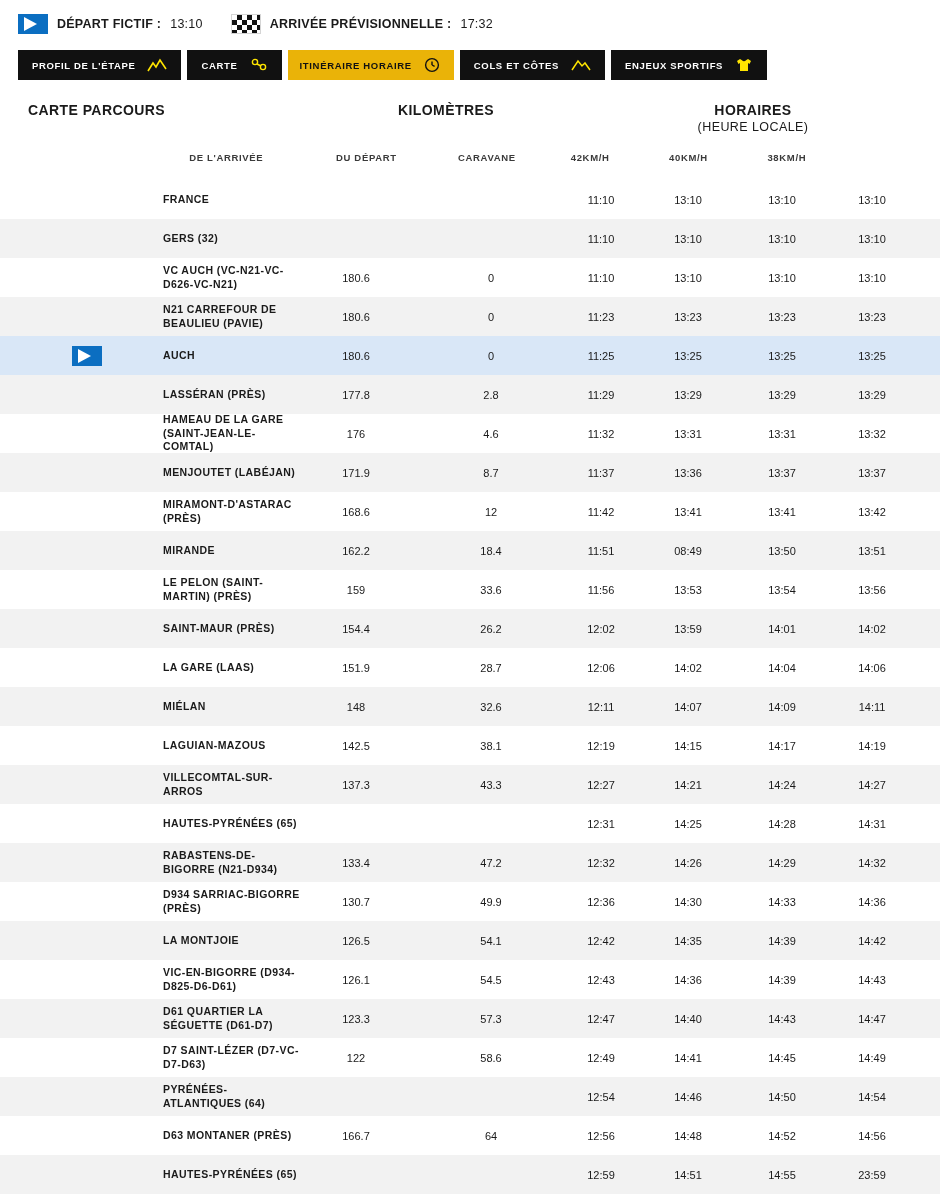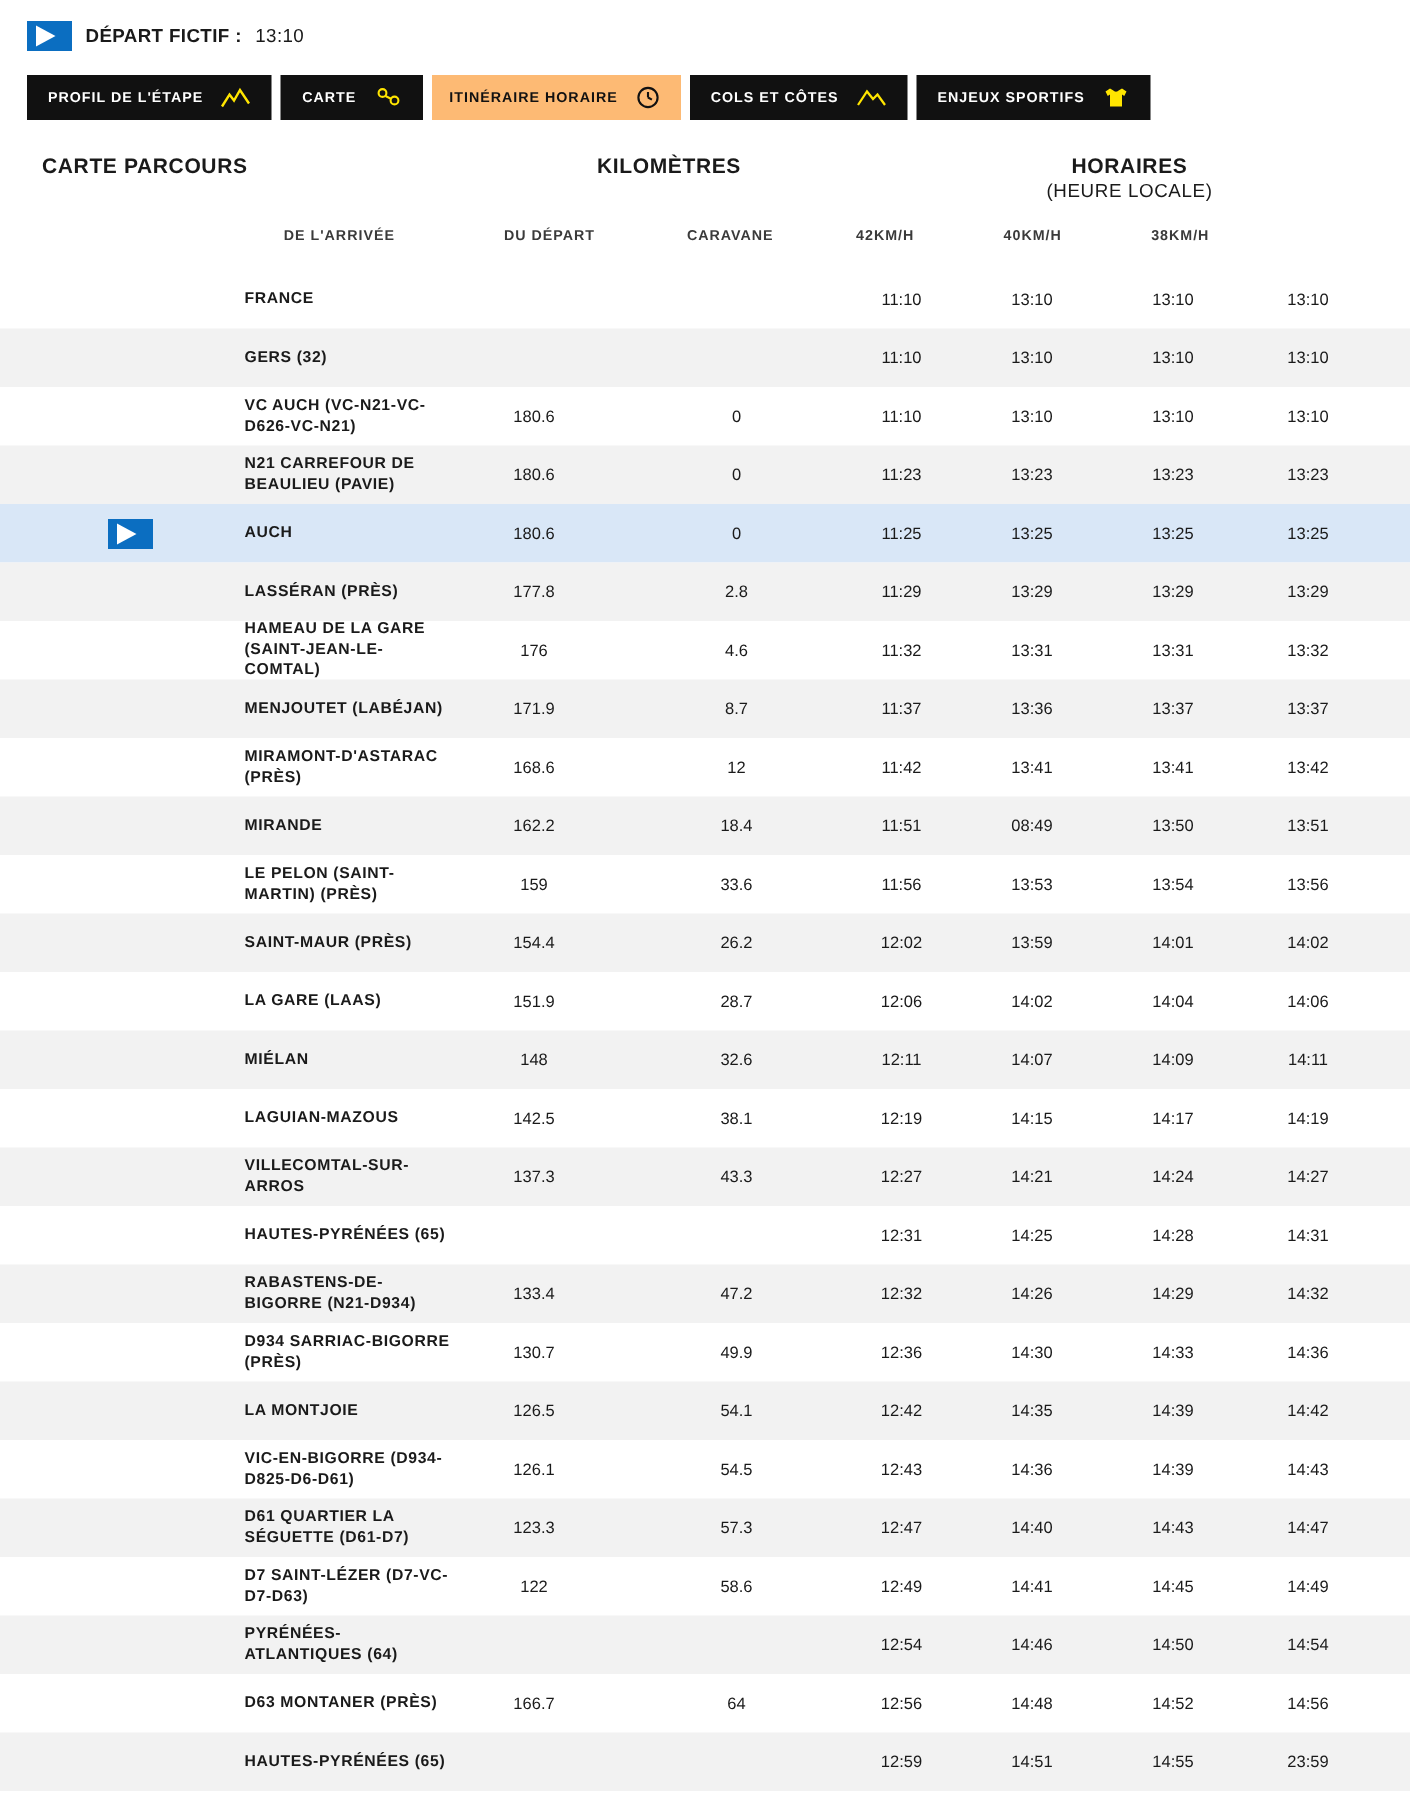--- a/index.html
+++ b/index.html
@@ -71,21 +71,21 @@
     align-items: center;
     gap: 12px;
     padding: 0 14px;
     font-size: 9.5px;
     font-weight: bold;
     letter-spacing: .07em;
     text-transform: uppercase;
     cursor: pointer;
     white-space: nowrap;
   }
-  .tab.active { background: #fdba74; color: #111111; padding-left: 12px; }
+  .tab.active { background: #eab308; color: #111111; padding-left: 12px; }
   .tab .ticon { display: flex; align-items: center; }
 
   
   .headers {
     position: relative;
     height: 78px;
     margin-top: 22px;
   }
   .h-carte {
     position: absolute; left: 28px; top: 0;
@@ -169,20 +169,25 @@
 <body>
 
 <div class="page">
 
   <div class="topbar">
     <div class="topitem">
       <span class="flag-depart"></span>
       <span class="lbl">DÉPART FICTIF :</span>
       <span class="val">13:10</span>
     </div>
+    <div class="topitem">
+      <span class="flag-finish"></span>
+      <span class="lbl">ARRIVÉE PRÉVISIONNELLE :</span>
+      <span class="val">17:32</span>
+    </div>
   </div>
 
   <div class="tabs">
 
     <div class="tab">
       <span>PROFIL DE L'ÉTAPE</span>
       <span class="ticon">
         <svg width="20" height="14" viewBox="0 0 20 14">
             <polyline points="1,13 6,5 9,9 13,2 19,11" fill="none" stroke="#ffe500" stroke-width="1.6"></polyline>
           </svg>

